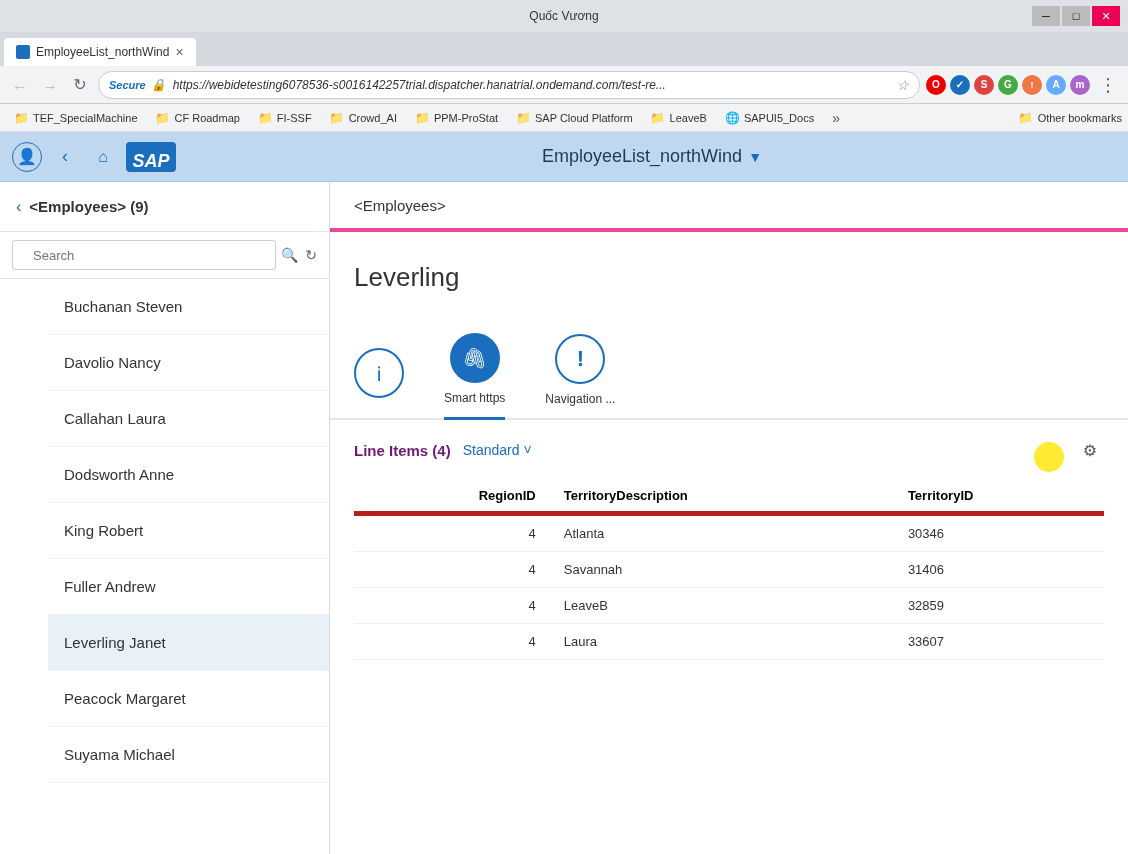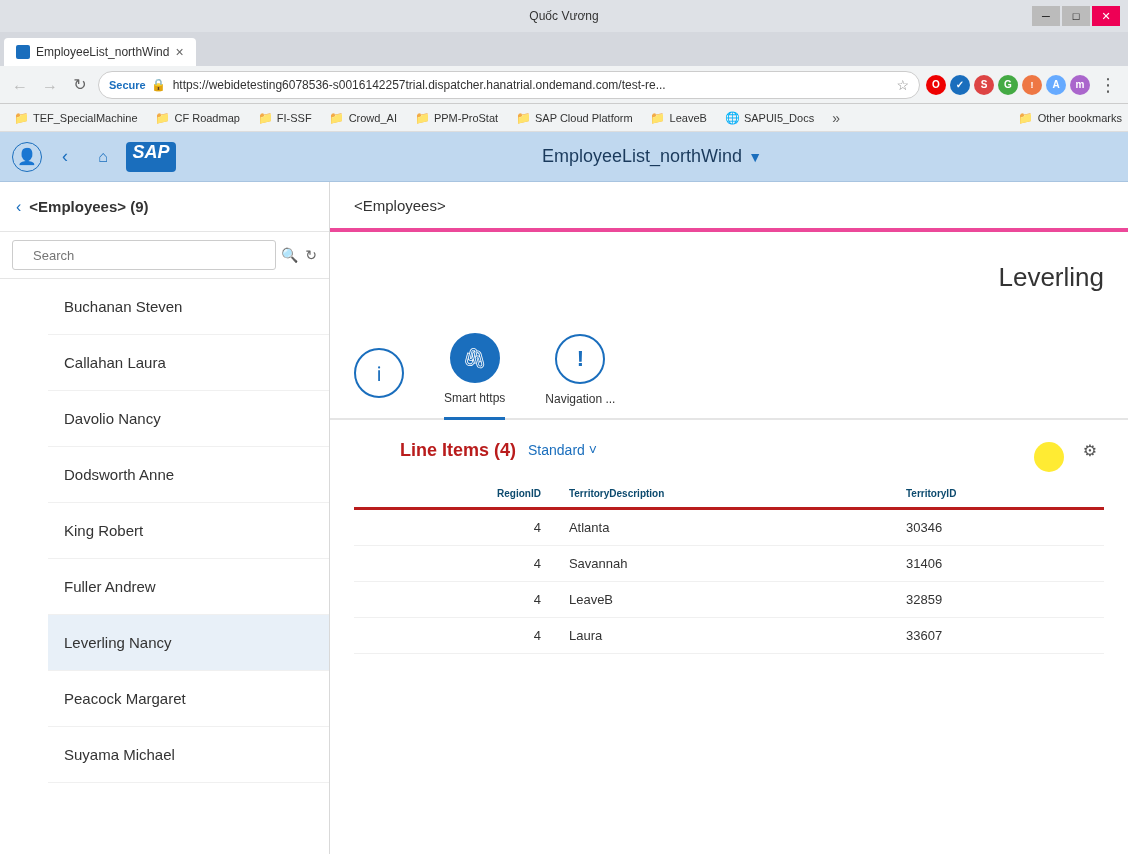--- a/index.html
+++ b/index.html
@@ -10,21 +10,21 @@
     .win-btn.close { background: #e05; color: white; }
 
     .browser-tabs { height: 34px; background: #d5d8de; display: flex; align-items: flex-end; padding: 0 4px; }
     .tab { height: 28px; background: white; border-radius: 4px 4px 0 0; padding: 0 12px; display: flex; align-items: center; gap: 6px; font-size: 12px; color: #333; min-width: 160px; }
     .tab .tab-favicon { width: 14px; height: 14px; background: #1a6ebd; border-radius: 2px; }
     .tab .tab-close { margin-left: auto; color: #666; font-size: 14px; cursor: pointer; }
 
     .browser-addressbar { height: 38px; background: #f1f3f4; display: flex; align-items: center; padding: 0 8px; gap: 6px; border-bottom: 1px solid #ccc; }
     .nav-btn { width: 24px; height: 24px; border: none; background: transparent; cursor: pointer; color: #666; font-size: 16px; display: flex; align-items: center; justify-content: center; }
     .nav-btn:disabled { color: #bbb; }
-    .address-box { flex: 1; height: 28px; background: white; border: 1px solid #ccc; border-radius: 14px; display: flex; align-items: center; padding: 0 10px; gap: 6px; font-size: 12px; }
+    .address-box { flex: 1; height: 28px; background: white; border: 1px solid #ccc; border-radius: 14px; display: flex; align-items: center; padding: 0 10px; gap: 6px; font-size: 12px; font-style: italic; }
     .secure-badge { color: #1a6ebd; font-size: 11px; font-weight: bold; }
     .address-text { flex: 1; color: #333; font-size: 12px; overflow: hidden; text-overflow: ellipsis; white-space: nowrap; }
     .address-icons { display: flex; gap: 4px; }
     .addr-icon { width: 20px; height: 20px; border-radius: 50%; display: flex; align-items: center; justify-content: center; font-size: 11px; font-weight: bold; }
     .menu-btn { width: 24px; height: 24px; border: none; background: transparent; cursor: pointer; color: #555; font-size: 18px; }
 
     .bookmarks-bar { height: 28px; background: #f1f3f4; display: flex; align-items: center; padding: 0 6px; gap: 2px; border-bottom: 1px solid #ddd; overflow: hidden; }
     .bookmark-item { height: 22px; padding: 0 8px; display: flex; align-items: center; gap: 4px; font-size: 11px; color: #333; cursor: pointer; border-radius: 3px; white-space: nowrap; }
     .bk-folder { color: #f5a623; font-size: 12px; }
     .bookmarks-more { margin-left: 4px; font-size: 14px; color: #555; cursor: pointer; padding: 0 4px; }
@@ -32,21 +32,21 @@
 
     
     .sap-app { display: flex; flex-direction: column; height: calc(854px - 32px - 34px - 38px - 28px); background: white; }
 
     
     .sap-header { height: 50px; background: #c0d8ef; display: flex; align-items: center; padding: 0 12px; gap: 12px; border-bottom: 1px solid #a8c4e0; }
     .sap-header-left { display: flex; align-items: center; gap: 8px; }
     .sap-person-icon { width: 30px; height: 30px; border-radius: 50%; border: 1.5px solid #1a6ebd; display: flex; align-items: center; justify-content: center; color: #1a6ebd; font-size: 16px; }
     .sap-nav-btn { width: 30px; height: 30px; display: flex; align-items: center; justify-content: center; color: #1a6ebd; font-size: 18px; cursor: pointer; }
     .sap-home-btn { width: 30px; height: 30px; display: flex; align-items: center; justify-content: center; color: #1a6ebd; font-size: 16px; cursor: pointer; }
-    .sap-logo { width: 50px; height: 30px; background: #1a6ebd; display: flex; align-items: flex-start; justify-content: center; border-radius: 4px; }
+    .sap-logo { width: 50px; height: 30px; background: #1a6ebd; display: flex; align-items: flex-end; justify-content: center; border-radius: 4px; }
     .sap-logo-text { color: white; font-size: 18px; font-weight: bold; font-style: italic; }
     .sap-header-title { flex: 1; text-align: center; font-size: 18px; color: #1a3a5c; display: flex; align-items: center; justify-content: center; gap: 6px; }
     .sap-dropdown-icon { font-size: 14px; color: #1a6ebd; }
 
     
     .sap-main { display: flex; flex: 1; overflow: hidden; }
 
     
     .sidebar { width: 330px; border-right: 1px solid #d9d9d9; display: flex; flex-direction: column; background: white; }
     .sidebar-header { height: 50px; display: flex; align-items: center; padding: 0 16px; border-bottom: 1px solid #e5e5e5; }
@@ -59,38 +59,38 @@
 
     .sidebar-list { flex: 1; overflow-y: auto; padding-left: 48px; }
     .list-item { height: 56px; display: flex; align-items: center; padding: 0 16px; border-bottom: 1px solid #f0f0f0; cursor: pointer; font-size: 15px; color: #333; }
     .list-item.active { background: #e8f0f8; }
 
     
     .detail-panel { flex: 1; overflow-y: auto; background: white; }
     .detail-breadcrumb { height: 50px; display: flex; align-items: center; padding: 0 24px; border-bottom: 4px solid #ec4899; }
     .breadcrumb-text { font-size: 15px; color: #333; }
 
-    .detail-header { padding: 30px 24px 20px; text-align: right; }
+    .detail-header { padding: 30px 24px 20px; }
     .detail-name { font-size: 26px; color: #333; font-weight: 400; }
 
     .detail-tabs { padding: 20px 24px 0; display: flex; gap: 40px; align-items: flex-end; border-bottom: 2px solid #e5e5e5; }
     .tab-item { display: flex; flex-direction: column; align-items: center; gap: 8px; padding-bottom: 12px; cursor: pointer; position: relative; }
     .tab-item.active { border-bottom: 3px solid #1a6ebd; margin-bottom: -2px; }
     .tab-icon-circle { width: 50px; height: 50px; border-radius: 50%; border: 2px solid #1a6ebd; display: flex; align-items: center; justify-content: center; font-size: 20px; color: #1a6ebd; }
     .tab-icon-circle.filled { background: #1a6ebd; color: white; }
     .tab-label { font-size: 12px; color: #333; text-align: center; }
 
     .line-items-section { padding: 16px 24px; }
     .line-items-header { display: flex; align-items: center; gap: 12px; margin-bottom: 16px; }
-    .line-items-title { font-size: 18px; color: #b91c1c; font-weight: 600; margin-left: 46px; }
+    .line-items-title { font-size: 15px; color: #701a75; font-weight: 600; }
     .standard-dropdown { display: flex; align-items: center; gap: 4px; color: #1a6ebd; font-size: 14px; cursor: pointer; }
     .settings-icon { margin-left: auto; width: 28px; height: 28px; display: flex; align-items: center; justify-content: center; color: #555; font-size: 16px; cursor: pointer; }
 
     .data-table { width: 100%; border-collapse: collapse; }
-    .data-table th { text-align: left; padding: 8px 12px; color: #0c4a6e; font-weight: 600; font-size: 10px; border-bottom: 3px solid #b91c1c; }
+    .data-table th { text-align: left; padding: 8px 12px; color: #000000; font-weight: 600; font-size: 13px; border-bottom: 5px solid #b91c1c; }
     .data-table td { padding: 10px 12px; font-size: 13px; color: #333; border-bottom: 1px solid #f0f0f0; }
     .data-table th:first-child, .data-table td:first-child { text-align: right; padding-right: 16px; }
 
     .cursor-dot { width: 30px; height: 30px; background: rgba(255, 230, 0, 0.8); border-radius: 50%; position: absolute; top: 460px; right: 80px; pointer-events: none; }
   </style>
 </head>
 <body>
 
 <div class="browser-titlebar">
   <span style="position:absolute;left:50%;transform:translateX(-50%);font-size:12px;color:#333;">Quốc Vương</span>
@@ -198,36 +198,36 @@
       <div class="sidebar-search">
         <input type="text" class="search-input" placeholder="Search" style="">
         <span class="search-icon">🔍</span>
         <span class="refresh-icon">↻</span>
       </div>
       <div class="sidebar-list">
         <div class="list-item">
           <span>Buchanan Steven</span>
         </div>
         <div class="list-item">
+          <span>Davolio Nancy</span>
+        </div>
+        <div class="list-item">
           <span>Callahan Laura</span>
         </div>
         <div class="list-item">
-          <span>Davolio Nancy</span>
-        </div>
-        <div class="list-item">
           <span>Dodsworth Anne</span>
         </div>
         <div class="list-item">
           <span>King Robert</span>
         </div>
         <div class="list-item">
           <span>Fuller Andrew</span>
         </div>
         <div class="list-item active">
-          <span>Leverling Nancy</span>
+          <span>Leverling Janet</span>
         </div>
         <div class="list-item">
           <span>Peacock Margaret</span>
         </div>
         <div class="list-item">
           <span>Suyama Michael</span>
         </div>
       </div>
     </div>
 

